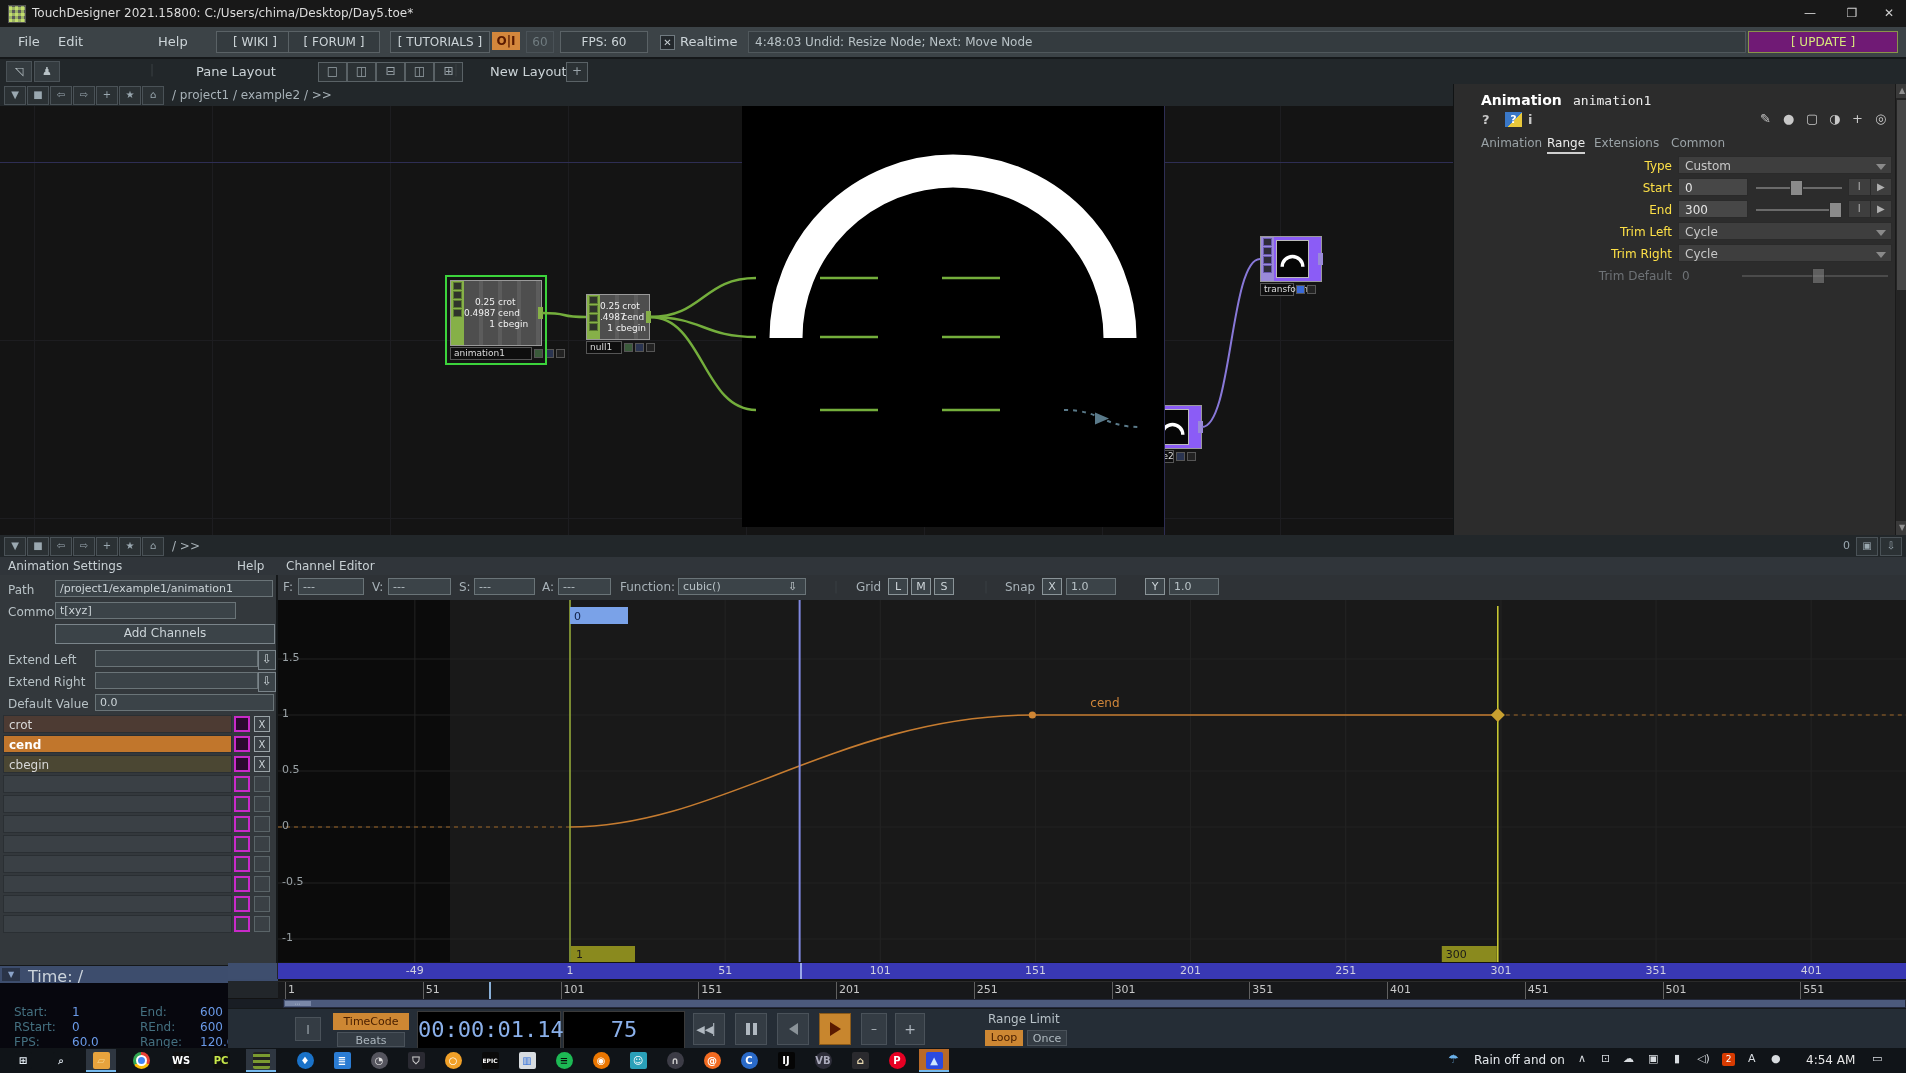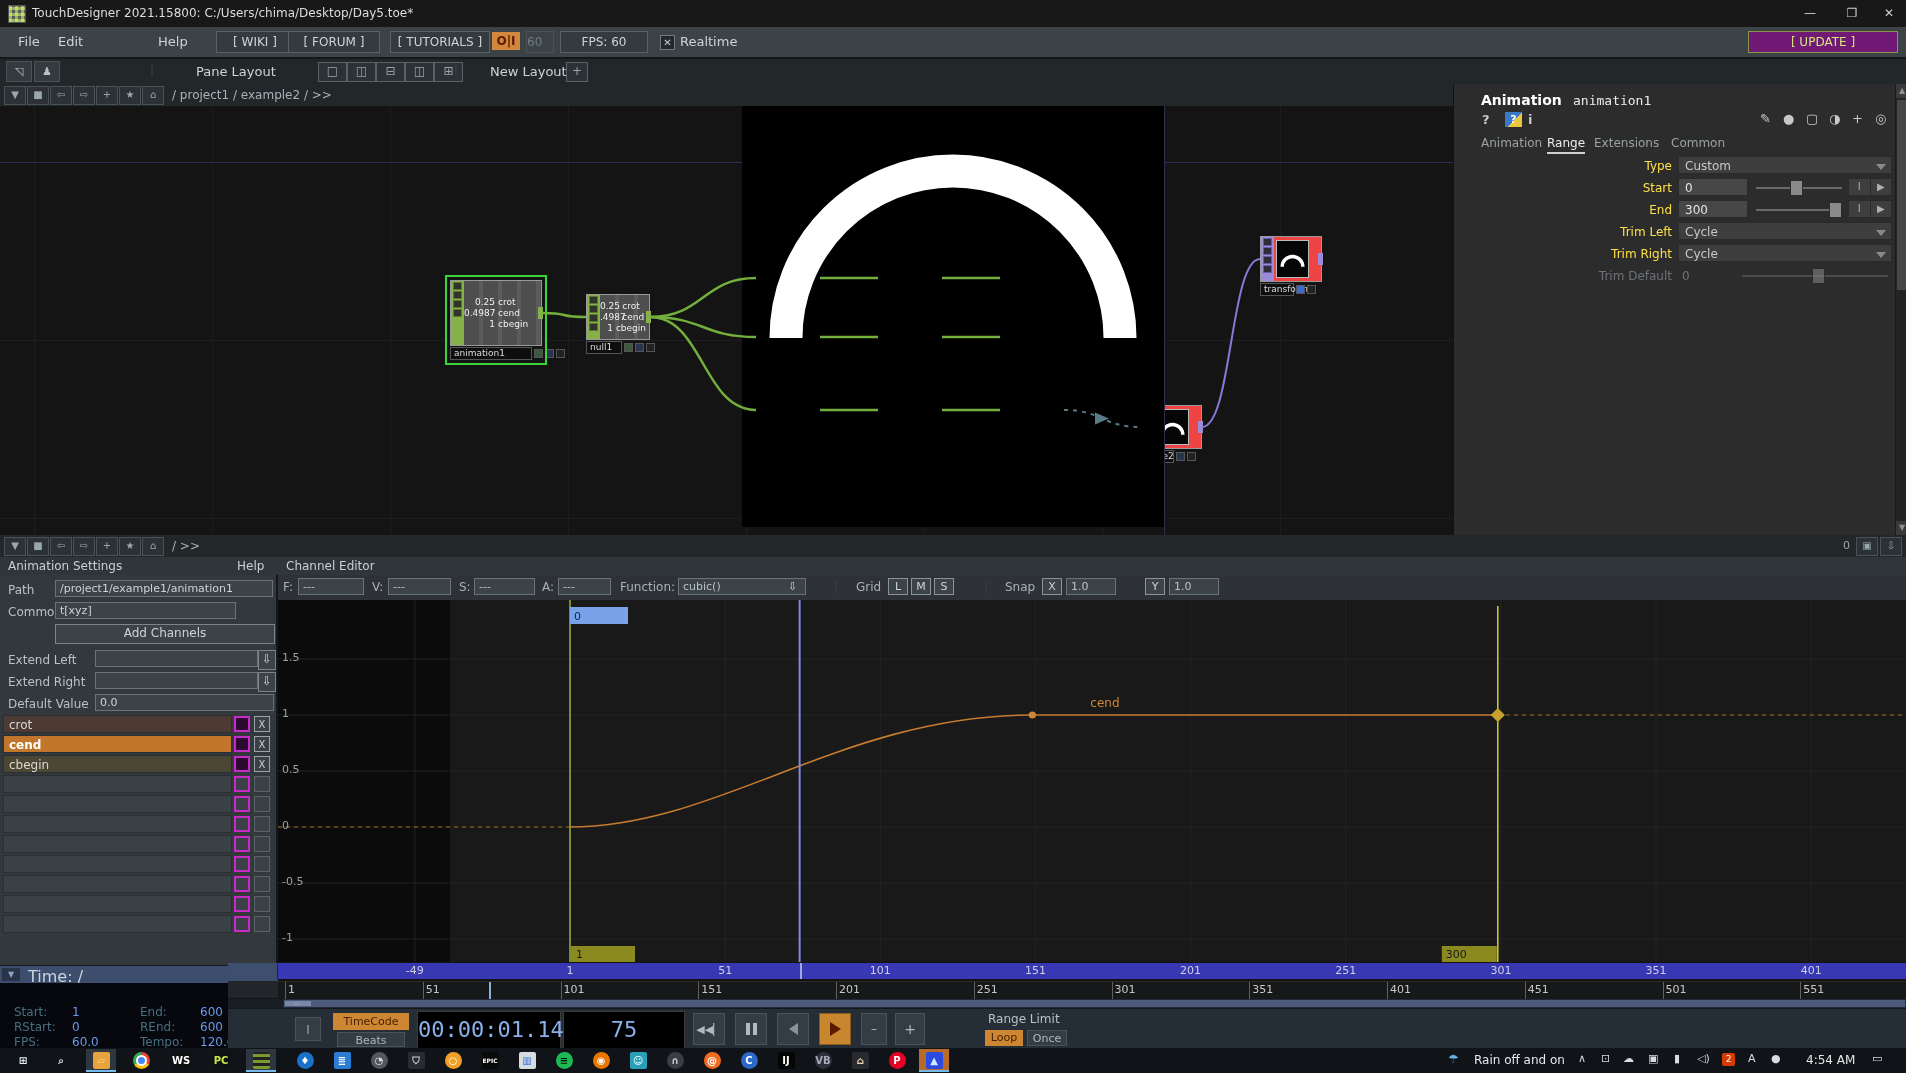--- a/index.html
+++ b/index.html
@@ -14,21 +14,21 @@
   #title-text{left:32px;top:6px;font-size:12px;color:#dcdcdc;}
   .winbtn{top:0;height:27px;text-align:center;line-height:27px;color:#d0d0d0;font-size:12px;}
   
   #menubar{left:0;top:27px;width:1906px;height:30px;background:#3c4347;border-bottom:2px solid #15181a;}
   .menu-item{top:7px;color:#ccd4d8;font-size:13px;}
   .menu-box{top:4px;height:20px;background:#343b3f;border:1px solid #5a6266;color:#ccd4d8;
     text-align:center;line-height:20px;font-size:12px;}
   #oi-btn{left:492px;top:5px;width:28px;height:18px;background:#d4873c;color:#5a1a00;
     font-weight:bold;text-align:center;line-height:18px;font-size:12px;}
   #fps-cap{left:526px;top:4px;width:26px;height:20px;border:1px solid #4a5257;color:#707c80;
-    text-align:left;line-height:20px;}
+    text-align:center;line-height:20px;}
   #realtime-check{left:660px;top:8px;width:13px;height:13px;background:#23282c;border:1px solid #707a80;
     color:#c8d0d4;font-size:10px;line-height:13px;text-align:center;}
   #undo-box{left:748px;top:4px;width:990px;height:20px;background:#343b3f;border:1px solid #50585c;
     color:#b8c2c6;line-height:20px;padding-left:6px;overflow:hidden;white-space:nowrap;}
   #update-btn{left:1748px;top:4px;width:148px;height:20px;background:#701a75;border:1px solid #8a944a;
     color:#d6e67c;text-align:center;line-height:20px;}
   
   #panebar{left:0;top:59px;width:1906px;height:25px;background:#22272a;border-bottom:1px solid #15181a;}
   .tool-ic{top:2px;width:24px;height:19px;background:#343b3f;border:1px solid #4a5257;color:#b8c2c6;
     text-align:center;line-height:19px;font-size:11px;}
@@ -43,21 +43,21 @@
   
   #network{left:0;top:84px;width:1906px;height:451px;}
   #net-canvas{left:0;top:22px;width:1906px;height:429px;background:#141414;overflow:hidden;}
   .gridv{top:0;width:1px;height:429px;background:#1d1d20;}
   .gridh{left:0;width:1906px;height:1px;background:#1d1d20;}
   #purple-h{left:0;top:56px;width:1906px;height:1px;background:#2e2e54;}
   #purple-v{left:1164px;top:0;width:1px;height:429px;background:#2e2e54;}
   #top-viewer{left:742px;top:0;width:422px;height:421px;background:#000;}
   #wires-svg{left:0;top:0;width:1906px;height:429px;}
   
-  .node{position:absolute;background:#ef4444;border:1px solid #9a9a9a;box-sizing:border-box;}
+  .node{position:absolute;background:#8b5cf6;border:1px solid #9a9a9a;box-sizing:border-box;}
   .node .strip{position:absolute;left:0;top:0;bottom:0;width:13px;background:#86b048;}
   .node.top .strip{background:#9a8ad8;}
   .node .strip i{display:block;width:9px;height:8px;margin:1px auto 0;background:#30342c;border:1px solid #5a7a30;box-sizing:border-box;}
   .node.top .strip i{border-color:#6a5ab0;background:#2e2c38;}
   .node .body{position:absolute;left:13px;top:0;right:0;bottom:0;
     background:repeating-linear-gradient(90deg,#4e4e4e 0 15px,#5c5c5c 15px 19px);}
   .node .chs{position:absolute;left:13px;top:0;right:3px;bottom:0;display:flex;flex-direction:column;justify-content:center;}
   .node .ch{display:flex;font-size:9px;line-height:11px;color:#f0f0f0;}
   .node .ch .val{width:42%;text-align:right;padding-right:3px;}
   .node .out{position:absolute;right:-2px;top:50%;margin-top:-6px;width:5px;height:12px;background:#86b048;}
@@ -174,20 +174,21 @@
     <div id="menu-links">
         <div class="abs menu-box" style="left: 216px; width: 76px; position: absolute;">[ WIKI ]</div>
         <div class="abs menu-box" style="left: 288px; width: 90px; position: absolute;">[ FORUM ]</div>
         <div class="abs menu-box" style="left: 390px; width: 98px; position: absolute;">[ TUTORIALS ]</div>
       </div>
     <div class="abs" id="oi-btn">O|I</div>
     <div class="abs" id="fps-cap">60</div>
     <div class="abs menu-box" style="left:560px;width:86px;">FPS:  60</div>
     <div class="abs" id="realtime-check">✕</div>
     <div class="abs menu-item" style="left:680px;">Realtime</div>
+    <div class="abs" id="undo-box">4:48:03 Undid: Resize Node; Next: Move Node</div>
     <div class="abs" id="update-btn">[ UPDATE ]</div>
   </div>
 
   <div class="abs" id="panebar">
     <div class="abs tool-ic" style="left:6px;">◹</div>
     <div class="abs tool-ic" style="left:34px;">♟</div>
     <div class="abs" style="left:150px;top:4px;color:#3a4044;">|</div>
     <div class="abs menu-item" style="left:196px;top:5px;">Pane Layout</div>
     <div id="layout-btns">
         <div class="abs lay-btn" style="left: 318px; position: absolute;">□</div>
@@ -714,21 +715,21 @@
       <div class="abs info-lab" style="left: 14px; top: 22px;">Start:</div>
       <div class="abs info-val" style="left: 72px; top: 22px;">1</div>
       <div class="abs info-lab" style="left: 140px; top: 22px;">End:</div>
       <div class="abs info-val" style="left: 200px; top: 22px;">600</div>
       <div class="abs info-lab" style="left: 14px; top: 37px;">RStart:</div>
       <div class="abs info-val" style="left: 72px; top: 37px;">0</div>
       <div class="abs info-lab" style="left: 140px; top: 37px;">REnd:</div>
       <div class="abs info-val" style="left: 200px; top: 37px;">600</div>
       <div class="abs info-lab" style="left: 14px; top: 52px;">FPS:</div>
       <div class="abs info-val" style="left: 72px; top: 52px;">60.0</div>
-      <div class="abs info-lab" style="left: 140px; top: 52px;">Tempo:</div>
+      <div class="abs info-lab" style="left: 140px; top: 52px;">Range:</div>
       <div class="abs info-val" style="left: 200px; top: 52px;">120.0</div>
     </div>
 
   <div class="abs" id="ce-toolbar">
     <div class="abs ce-lab" style="left:5px;">F:</div>
     <div class="ce-field" style="left:20px;width:66px;">---</div>
     <div class="abs ce-lab" style="left:94px;">V:</div>
     <div class="ce-field" style="left:110px;width:63px;">---</div>
     <div class="abs ce-lab" style="left:181px;">S:</div>
     <div class="ce-field" style="left:196px;width:61px;">---</div>

